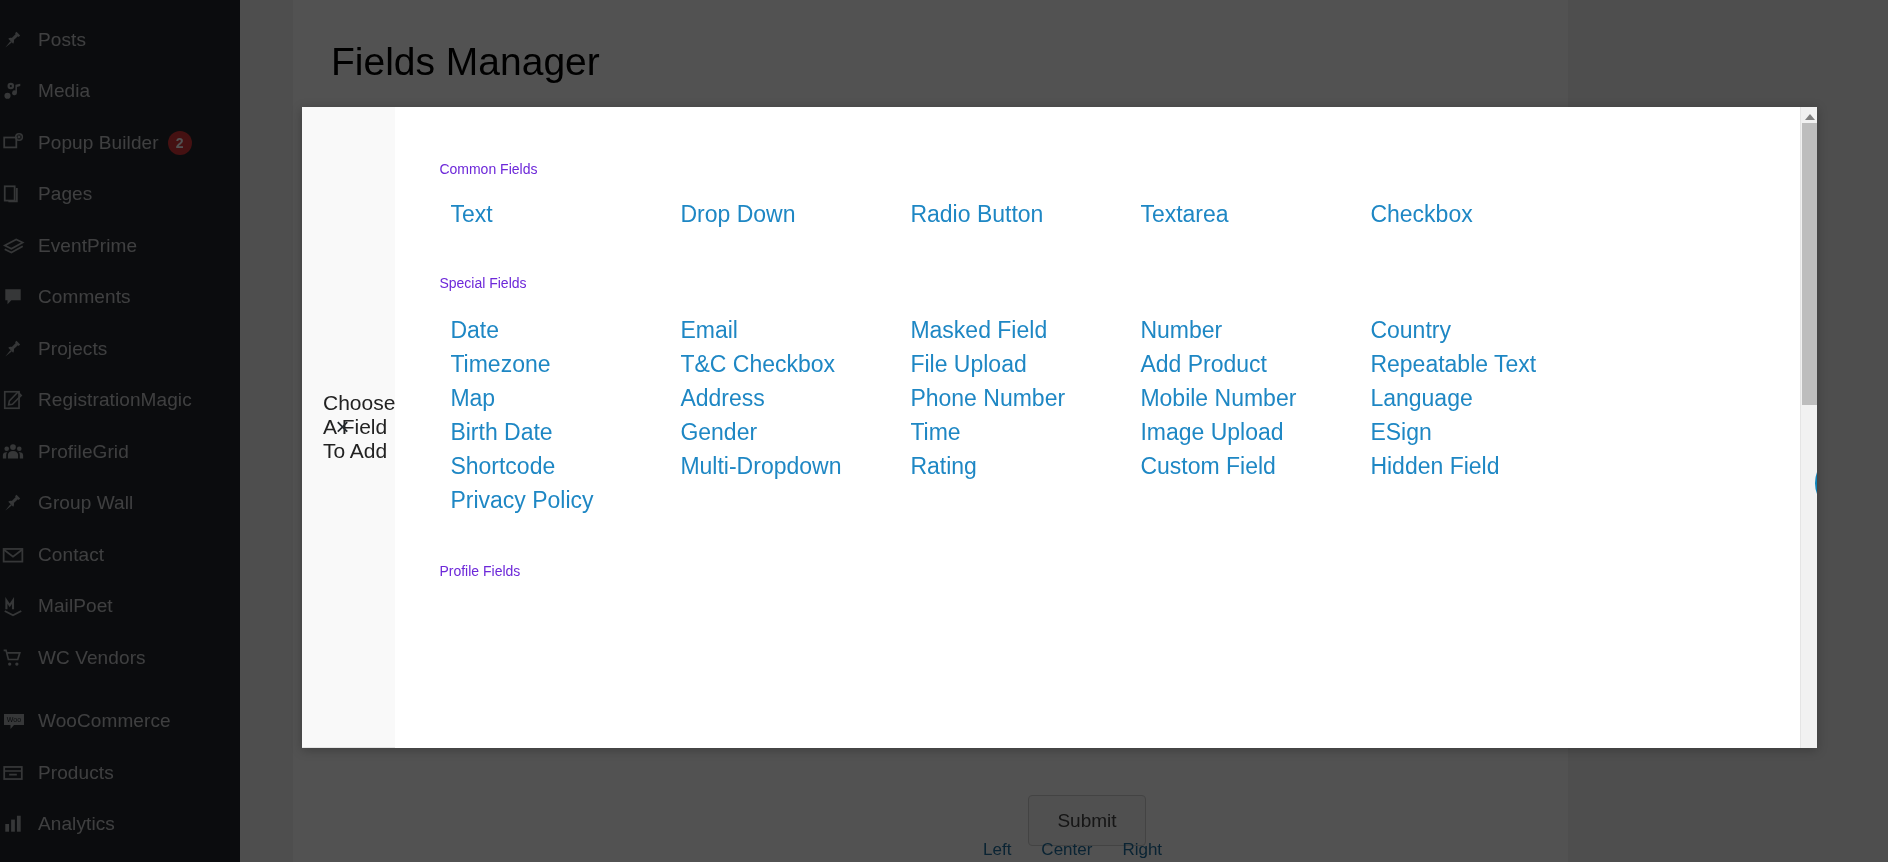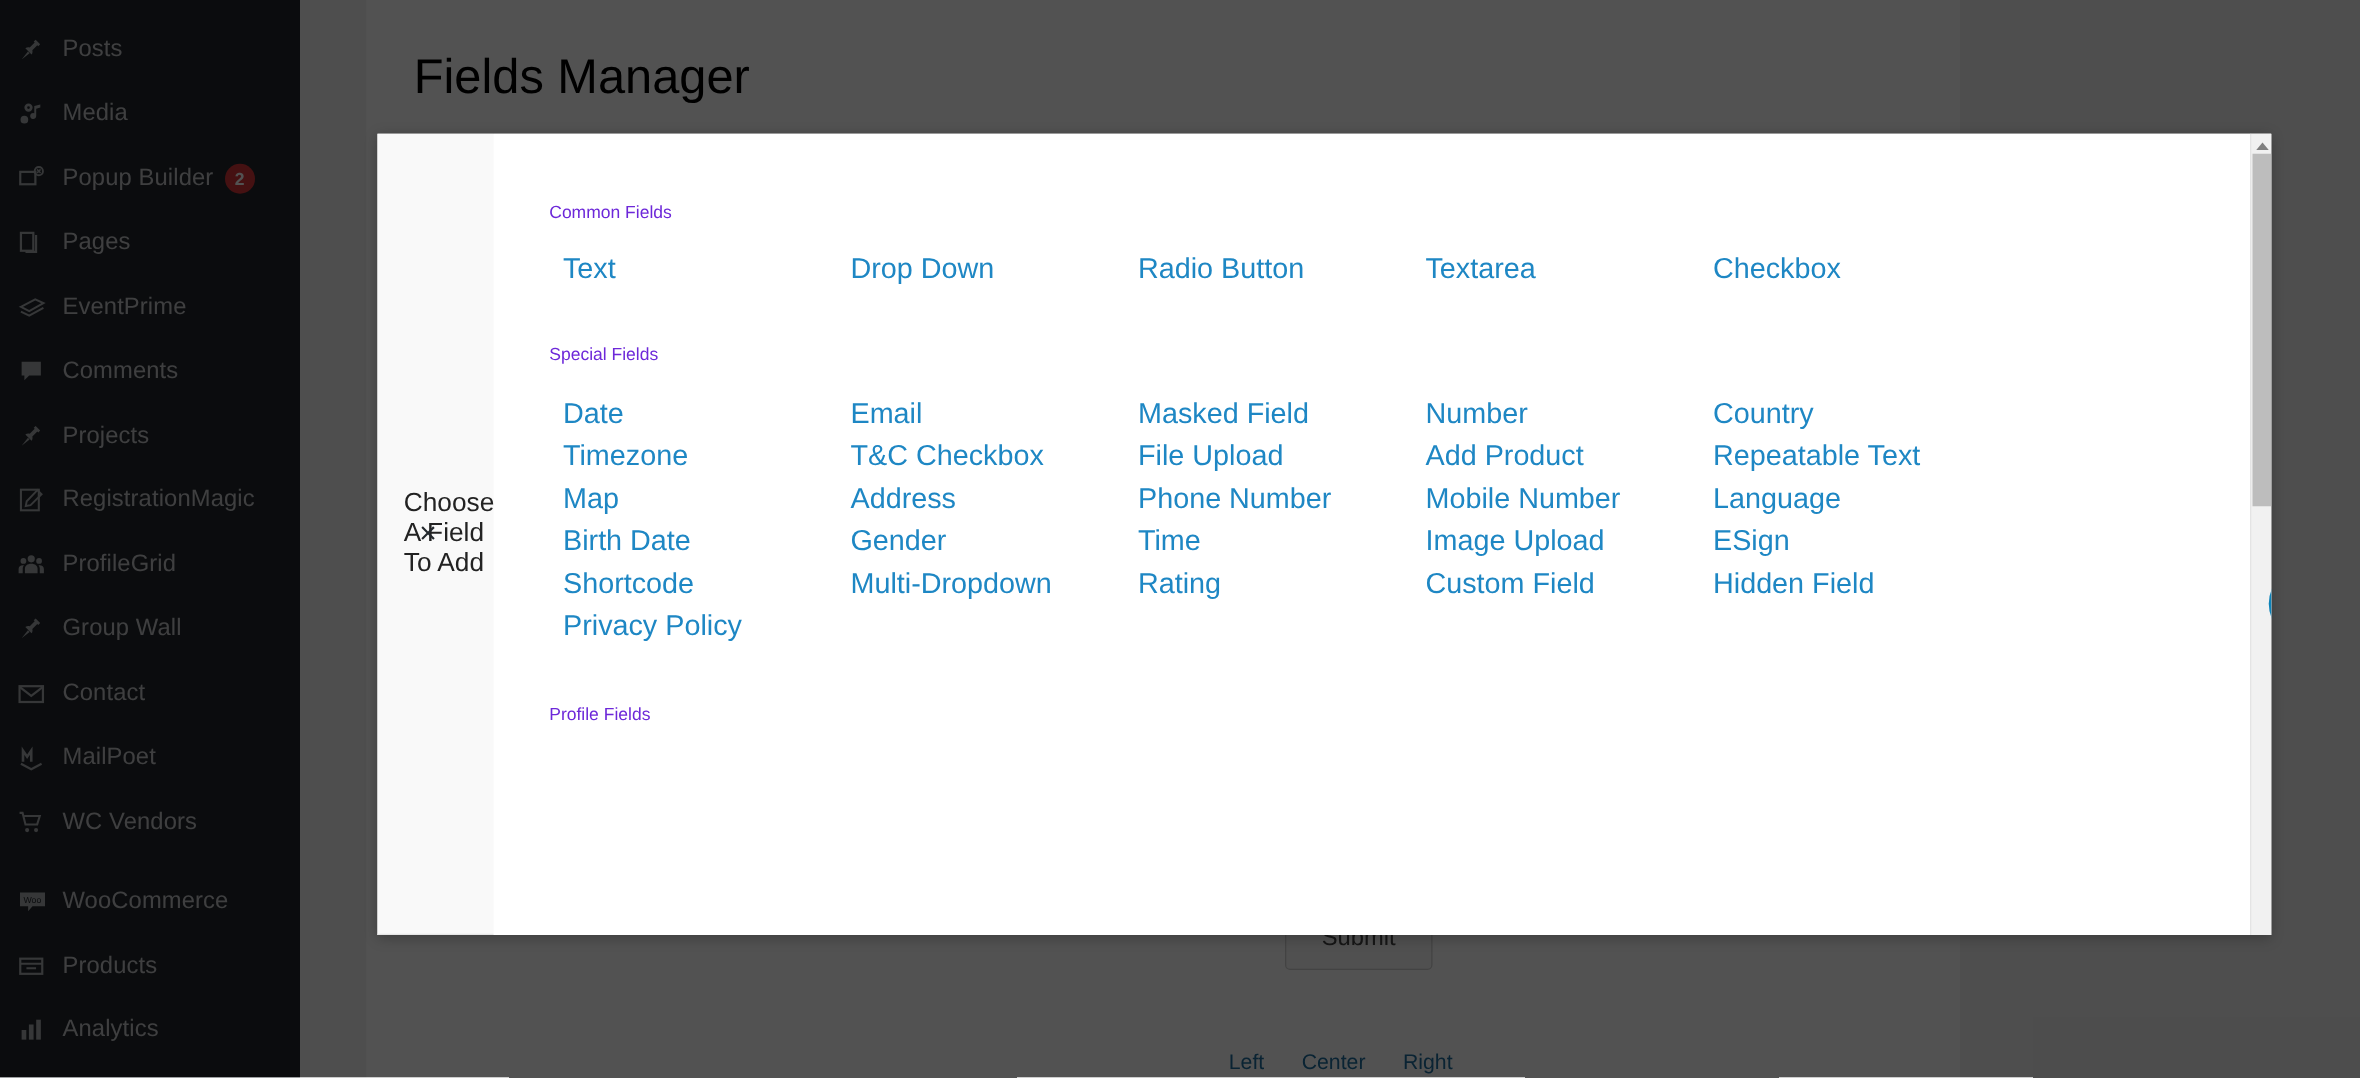--- a/index.html
+++ b/index.html
@@ -14,21 +14,21 @@
   
   .wp-sidebar {
     position: absolute; left: 0; top: 0;
     width: 240px; height: 862px;
     background: #23282d;
     padding-top: 14px;
   }
   .wp-menu-item {
     display: flex; align-items: center;
     height: 51.5px;
-    padding-left: 14px;
+    padding-left: 2px;
     color: #c3c4c7;
     font-size: 19px;
     letter-spacing: .1px;
   }
   .wp-menu-ico {
     width: 36px; flex: 0 0 36px;
     display: flex; align-items: center; justify-content: flex-start;
     color: #a7aaad;
   }
   .wp-menu-ico svg { display: block; }
@@ -50,21 +50,21 @@
   .page-wrap {
     position: absolute; left: 53px; top: 0;
     width: 1275px; height: 862px;
     background: #fff;
   }
   .page-title {
     position: absolute; left: 38px; top: 40px;
     font-size: 39px; color: #000000; font-weight: 400;
   }
   .submit-btn {
-    position: absolute; left: 735px; top: 725px;
+    position: absolute; left: 735px; top: 795px;
     width: 118px; height: 51px;
     border: 1px solid #cfcfcf; border-radius: 4px;
     background: #f7f7f7; color: #444;
     font-size: 19px; font-family: inherit;
     display: flex; align-items: center; justify-content: center;
   }
   .align-row {
     position: absolute; left: 690px; top: 840px;
     display: flex; gap: 30px;
     font-size: 17px; color: #1f6f9e;

